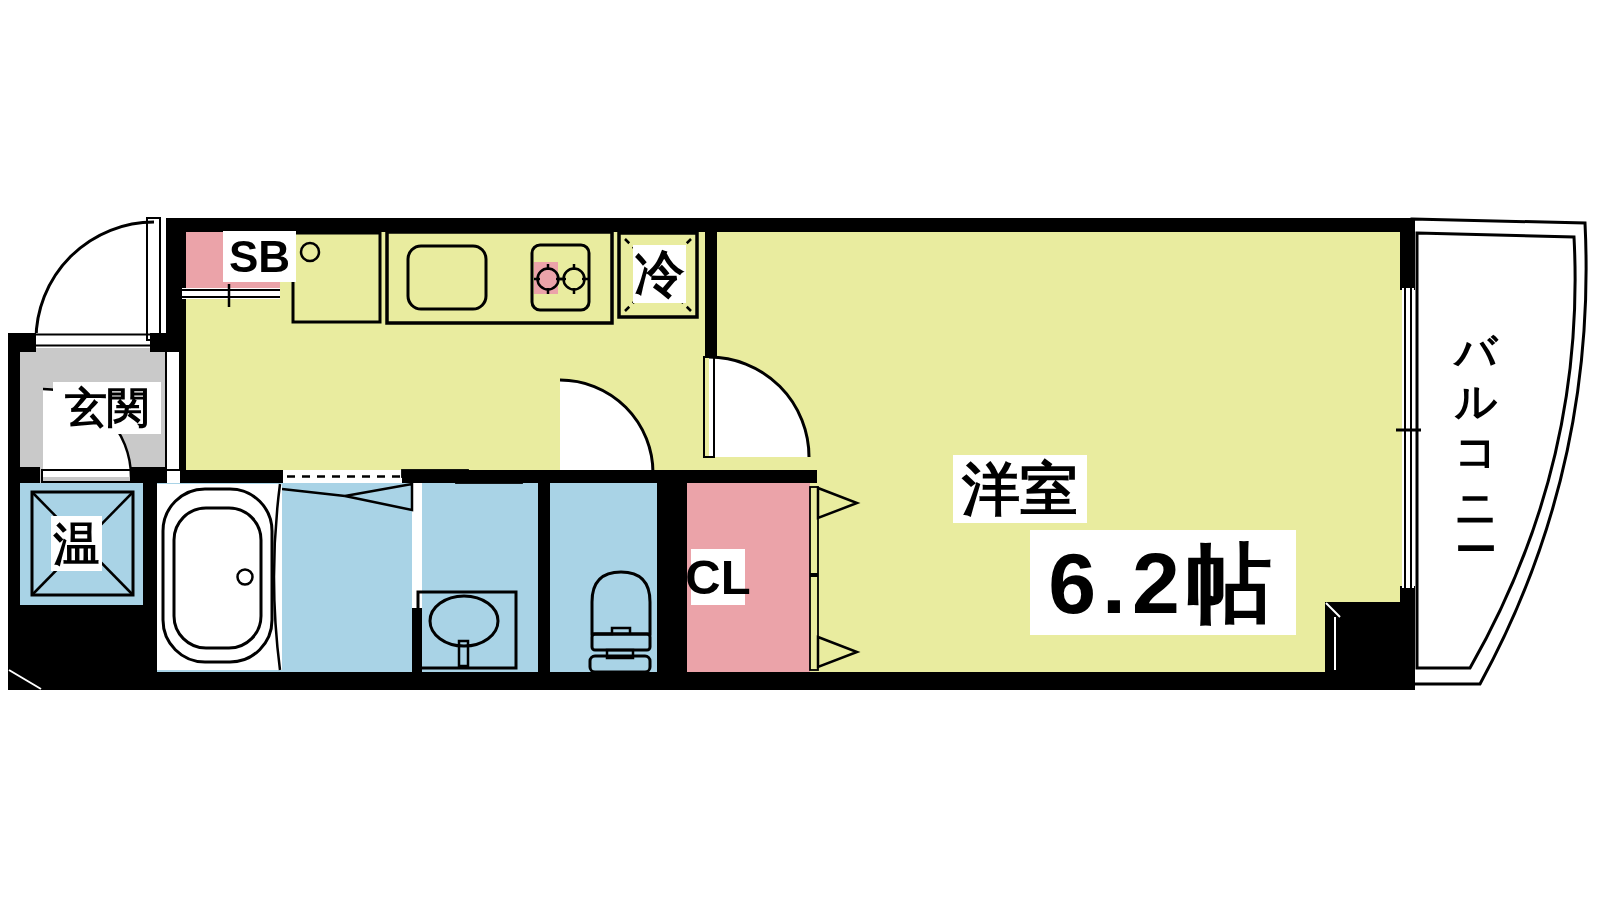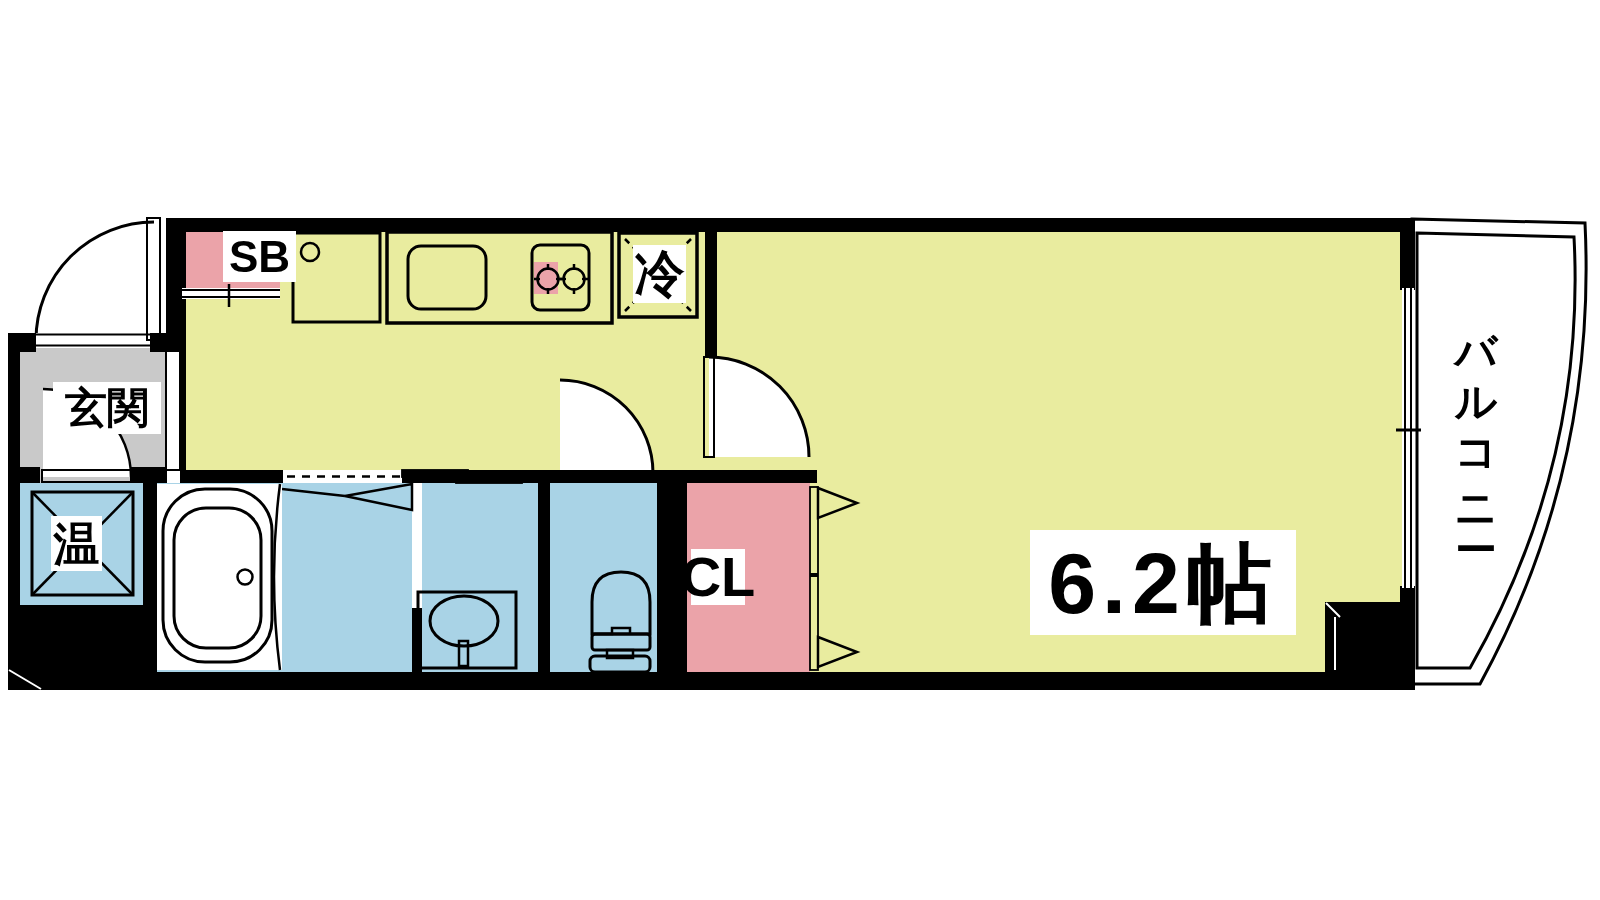--- a/index.html
+++ b/index.html
@@ -14,21 +14,21 @@
   .f-white{fill:#ffffff;}
   .f-black{fill:var(--wall-black);}
   .sk{stroke:var(--wall-black);fill:none;}
   .skw{stroke:#ffffff;fill:none;}
   .lbl{position:absolute;background:#ffffff;color:#000;display:flex;align-items:center;
        justify-content:center;font-weight:600;line-height:1;white-space:nowrap;}
   .lbl-entrance{left:42px;top:382px;width:108px;height:52px;font-size:42px;margin-left:11px;}
   .lbl-sb{left:199px;top:231px;width:73px;height:51px;font-size:44px;margin-left:24px;}
   .lbl-rei{left:633px;top:245px;width:53px;height:58px;font-size:50px;}
   .lbl-on{left:51px;top:516px;width:51px;height:55px;font-size:46px;}
-  .lbl-cl{left:691px;top:549px;width:54px;height:56px;font-size:56px;}
+  .lbl-cl{left:691px;top:549px;width:54px;height:56px;font-size:49px;}
   .lbl-room{left:953px;top:455px;width:134px;height:68px;font-size:58px;}
   .lbl-size{left:1030px;top:530px;width:266px;height:105px;font-size:86px;letter-spacing:6px;}
   .lbl-balcony{left:1449px;top:271px;width:54px;height:298px;font-size:42px;
        writing-mode:vertical-rl;text-orientation:upright;letter-spacing:8px;}
 </style>
 </head>
 <body>
 
 <div id="stage">
   <svg id="plan-svg" width="1600" height="900" viewBox="0 0 1600 900">
@@ -170,15 +170,16 @@
       <line x1="1326" y1="603" x2="1340" y2="617" class="skw" stroke-width="2"></line>
       <line x1="1335" y1="617" x2="1335" y2="670" class="skw" stroke-width="2"></line>
     </g>
   </svg>
 
   <div class="lbl lbl-entrance">玄関</div>
   <div class="lbl lbl-sb">SB</div>
   <div class="lbl lbl-rei">冷</div>
   <div class="lbl lbl-on">温</div>
   <div class="lbl lbl-cl">CL</div>
+  <div class="lbl lbl-room">洋室</div>
   <div class="lbl lbl-size">6.2帖</div>
   <div class="lbl lbl-balcony">バルコニー</div>
 </div>
 
 </body></html>

